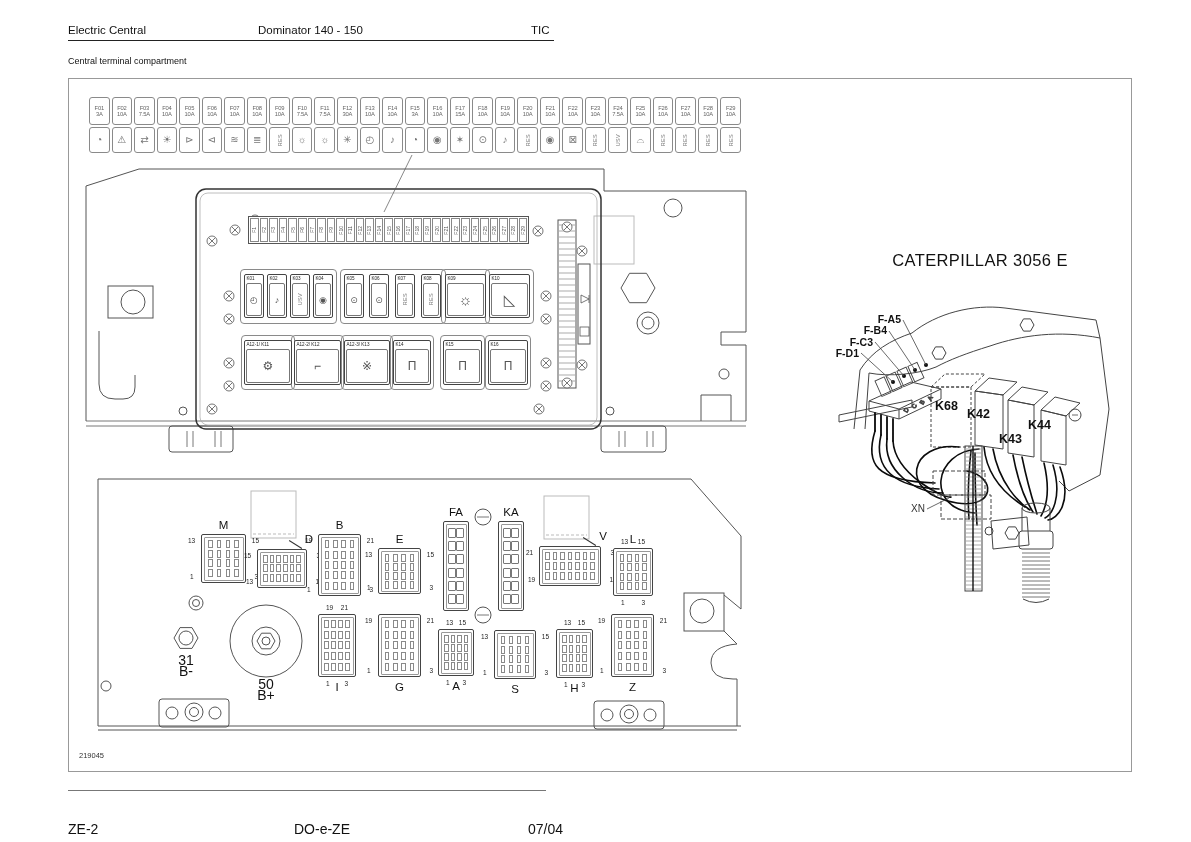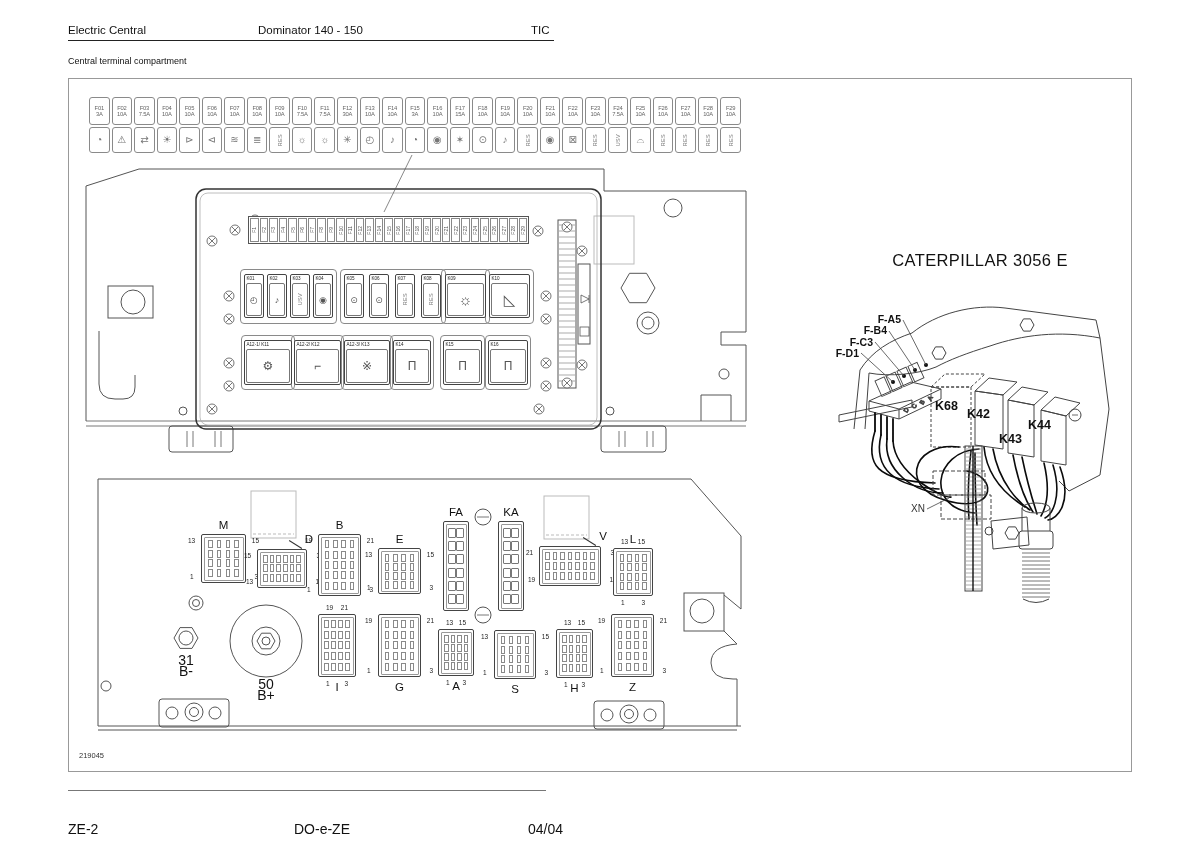--- a/index.html
+++ b/index.html
@@ -1173,14 +1173,14 @@
     <div class="eng-relay" style="left:930px;top:353px">K43</div>
     <div class="eng-relay" style="left:959px;top:339px">K44</div>
     <div class="eng-xn" style="left:832px;top:424px;width:24px;text-align:right">XN</div>
 
     <div class="fig-num">219045</div>
   </div>
 
   <div class="ftr-line"></div>
   <div class="ftr-txt" style="left:68px">ZE-2</div>
   <div class="ftr-txt" style="left:294px">DO-e-ZE</div>
-  <div class="ftr-txt" style="left:528px">04/04</div>
+  <div class="ftr-txt" style="left:528px">07/04</div>
 </div>
 
 </body></html>

